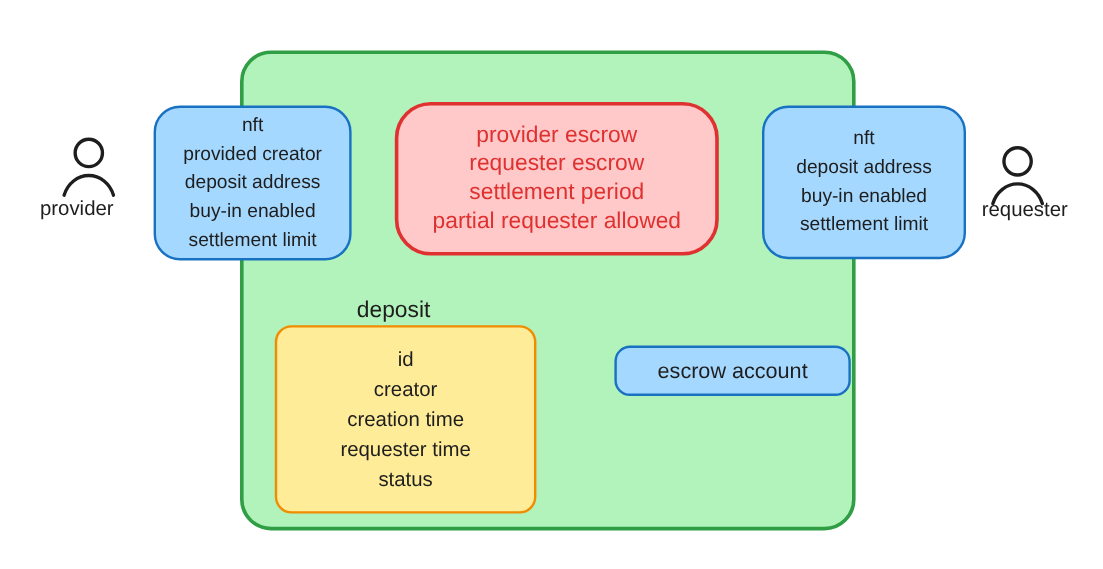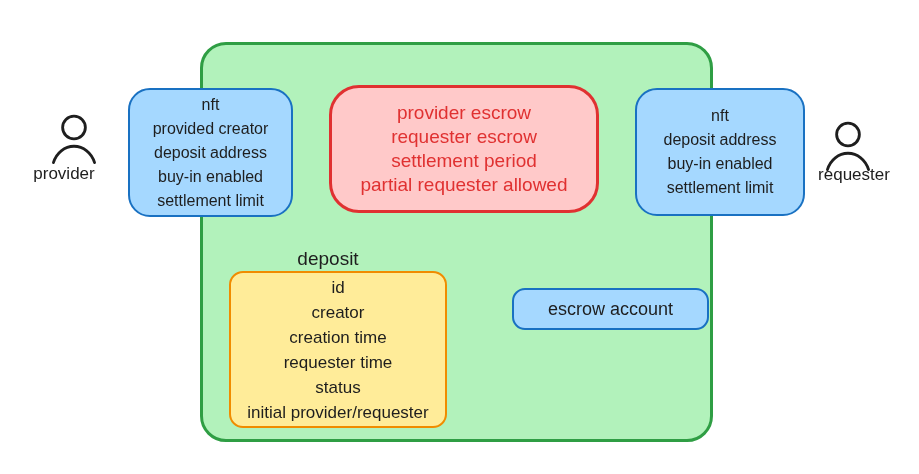--- a/index.html
+++ b/index.html
@@ -135,20 +135,19 @@
       <div class="line">settlement limit</div>
     </div>
 
   <div class="section-label metadata-label">deposit</div>
   <div class="node yellow-node">
       <div class="line">id</div>
       <div class="line">creator</div>
       <div class="line">creation time</div>
       <div class="line">requester time</div>
       <div class="line">status</div>
-      <div class="line">initial provider/requester</div>
     </div>
 
   <div class="node escrow-node">
     <div class="line">escrow account</div>
   </div>
 
 </div>
 
 </body></html>

